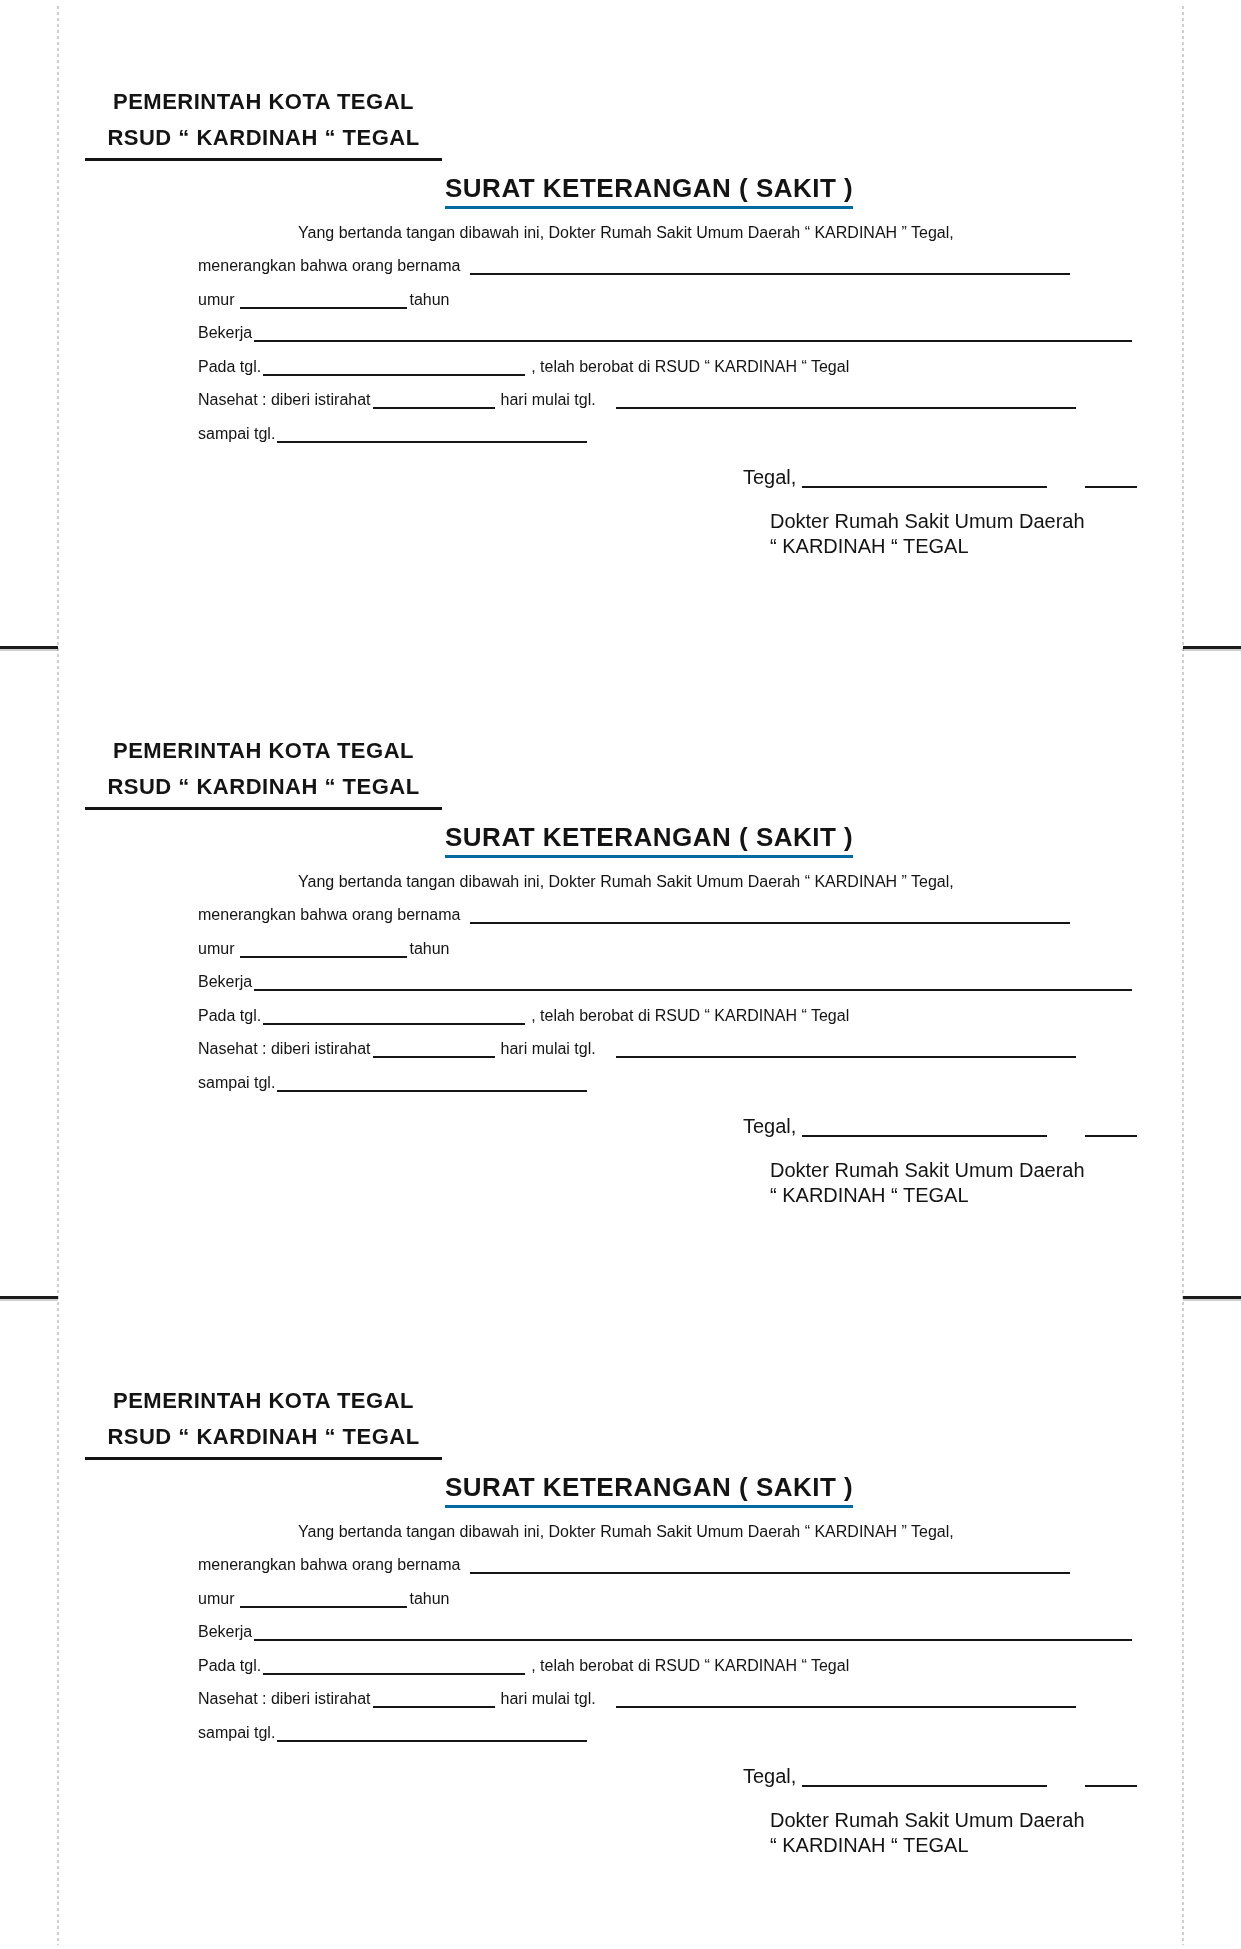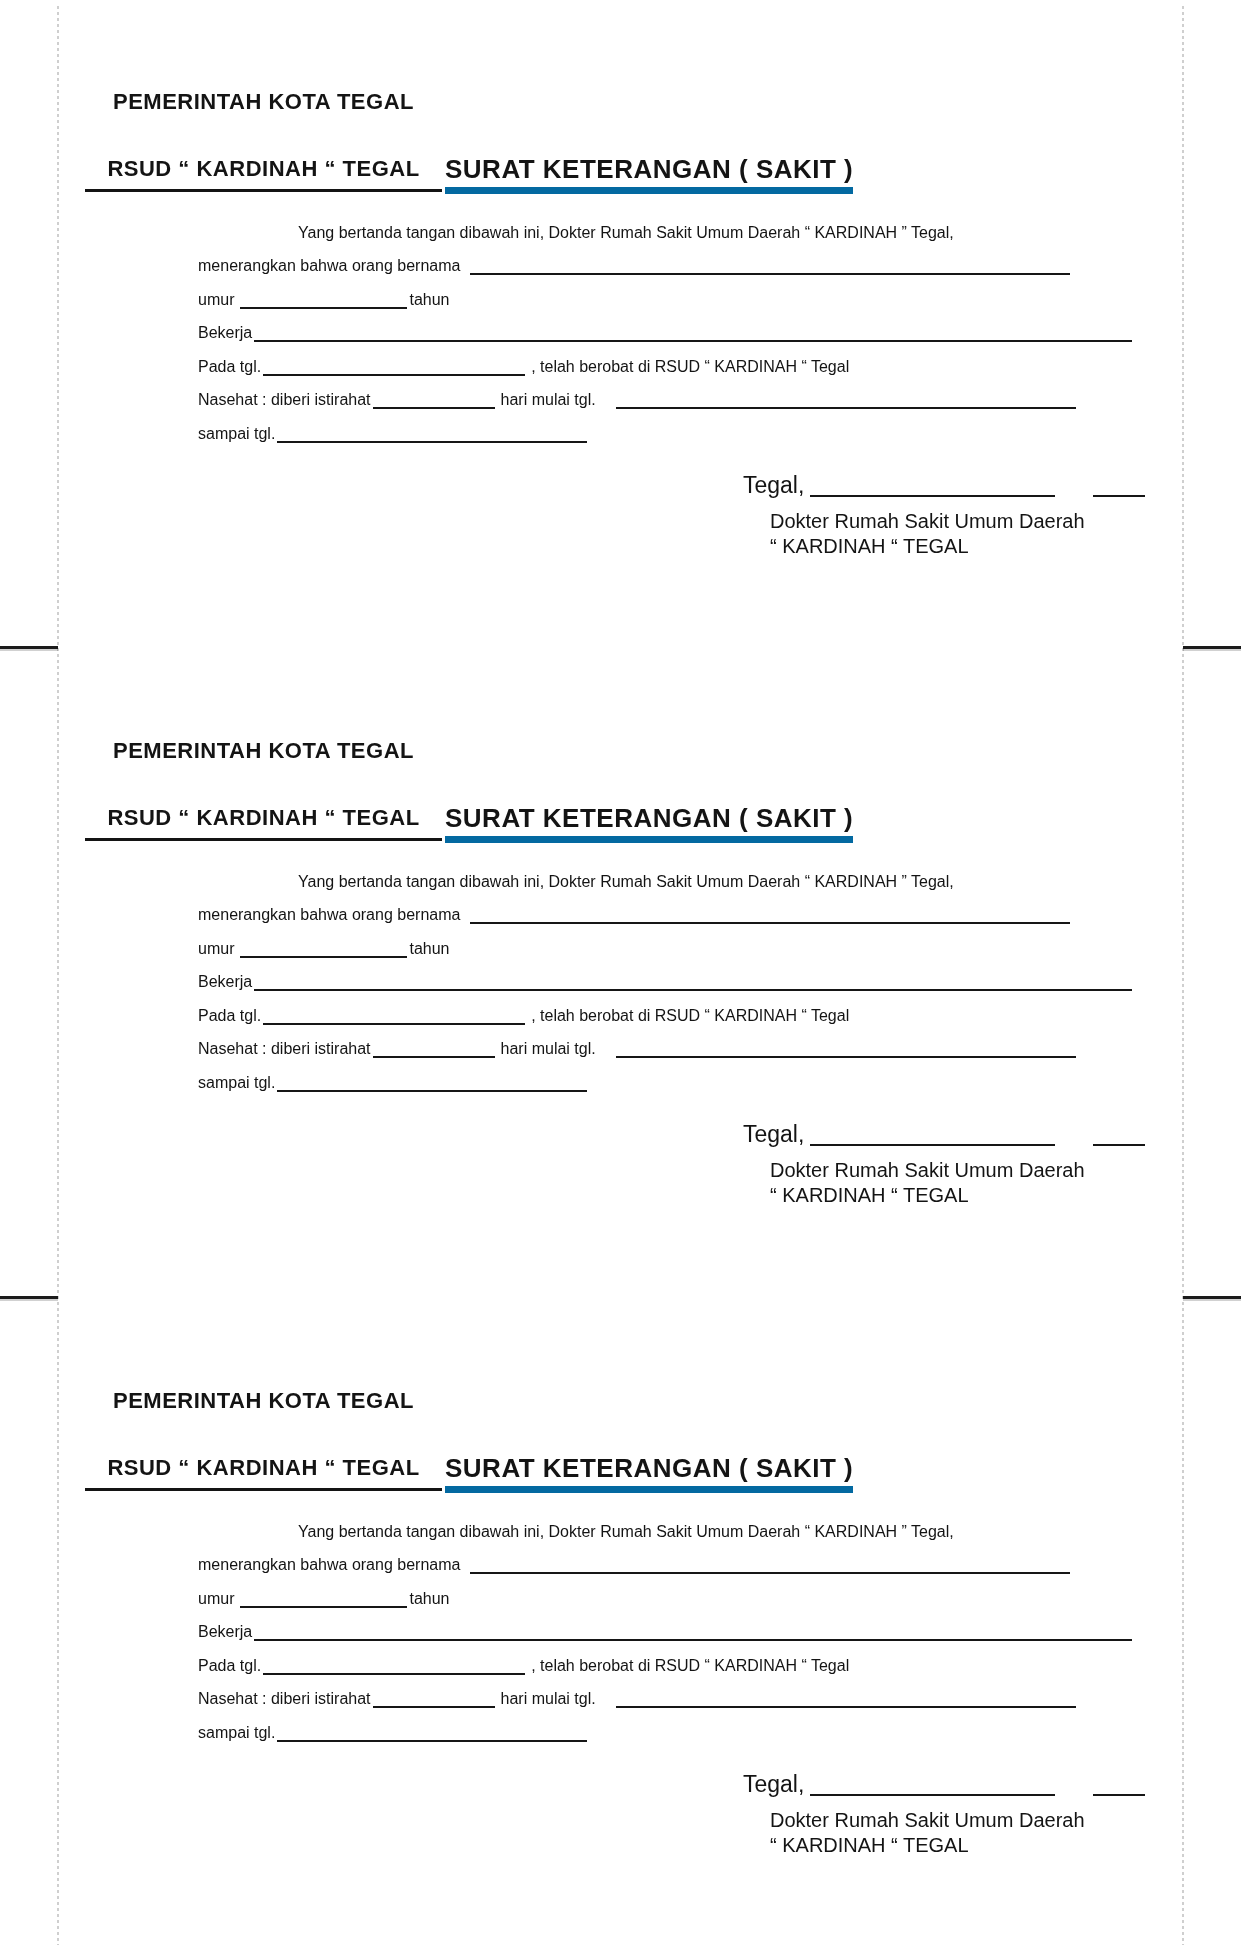--- a/index.html
+++ b/index.html
@@ -38,47 +38,47 @@
   .form-3{top:1299px;}
 
   .agency{
     position:absolute;left:85px;top:84px;width:357px;
     text-align:center;font-weight:bold;font-size:22px;line-height:36px;
     letter-spacing:0.5px;
     border-bottom:3px solid #141414;
     padding-bottom:2px;
   }
   .agency .l1{display:block;}
-  .agency .l2{display:block;margin-top:31px;}
+  .agency .l2{display:block;}
 
   .cert-title{
-    position:absolute;left:445px;top:153px;
+    position:absolute;left:445px;top:172px;
     font-weight:bold;font-size:26px;line-height:32px;letter-spacing:0.5px;
-    border-bottom:7px solid #0369a1;padding-bottom:2px;
+    border-bottom:3px solid #0369a1;padding-bottom:2px;
     display:inline-block;
   }
 
   .body-block{position:absolute;left:198px;top:216px;width:960px;font-size:16px;}
   .row{height:33.45px;line-height:33.45px;white-space:pre;}
   .row.indent{text-indent:100px;}
 
   .blank{
     display:inline-block;height:0;
     border-bottom:2.5px solid #161616;
     margin-bottom:-4px;
     vertical-align:baseline;
   }
   .ml2{margin-left:2px;text-align:right;}
   .ml6{margin-left:6px;}
   .ml10{margin-left:10px;}
   .ml20{margin-left:20px;}
 
   .sign-city{
     position:absolute;left:743px;top:461px;height:33px;line-height:33px;
-    font-size:23px;white-space:pre;margin-top:8px;
+    font-size:20px;white-space:pre;
   }
   .spacer{display:inline-block;width:38px;}
 
   .signer{
     position:absolute;left:770px;top:509px;width:345px;
     text-align:left;font-size:20px;line-height:24.5px;
   }
   .signer span{display:block;}
 </style>
 </head>

